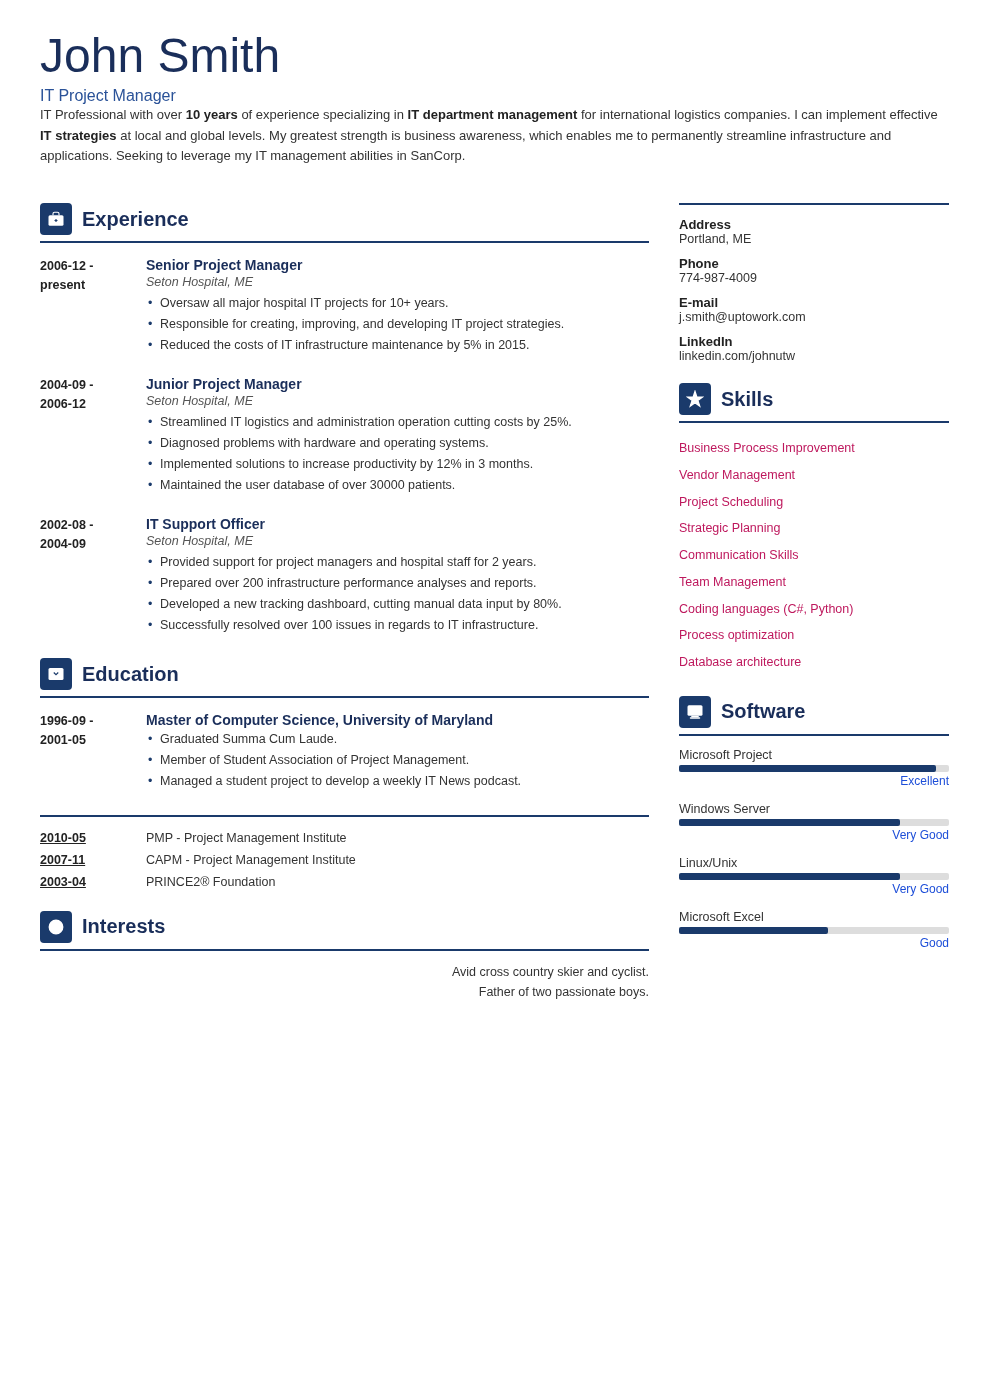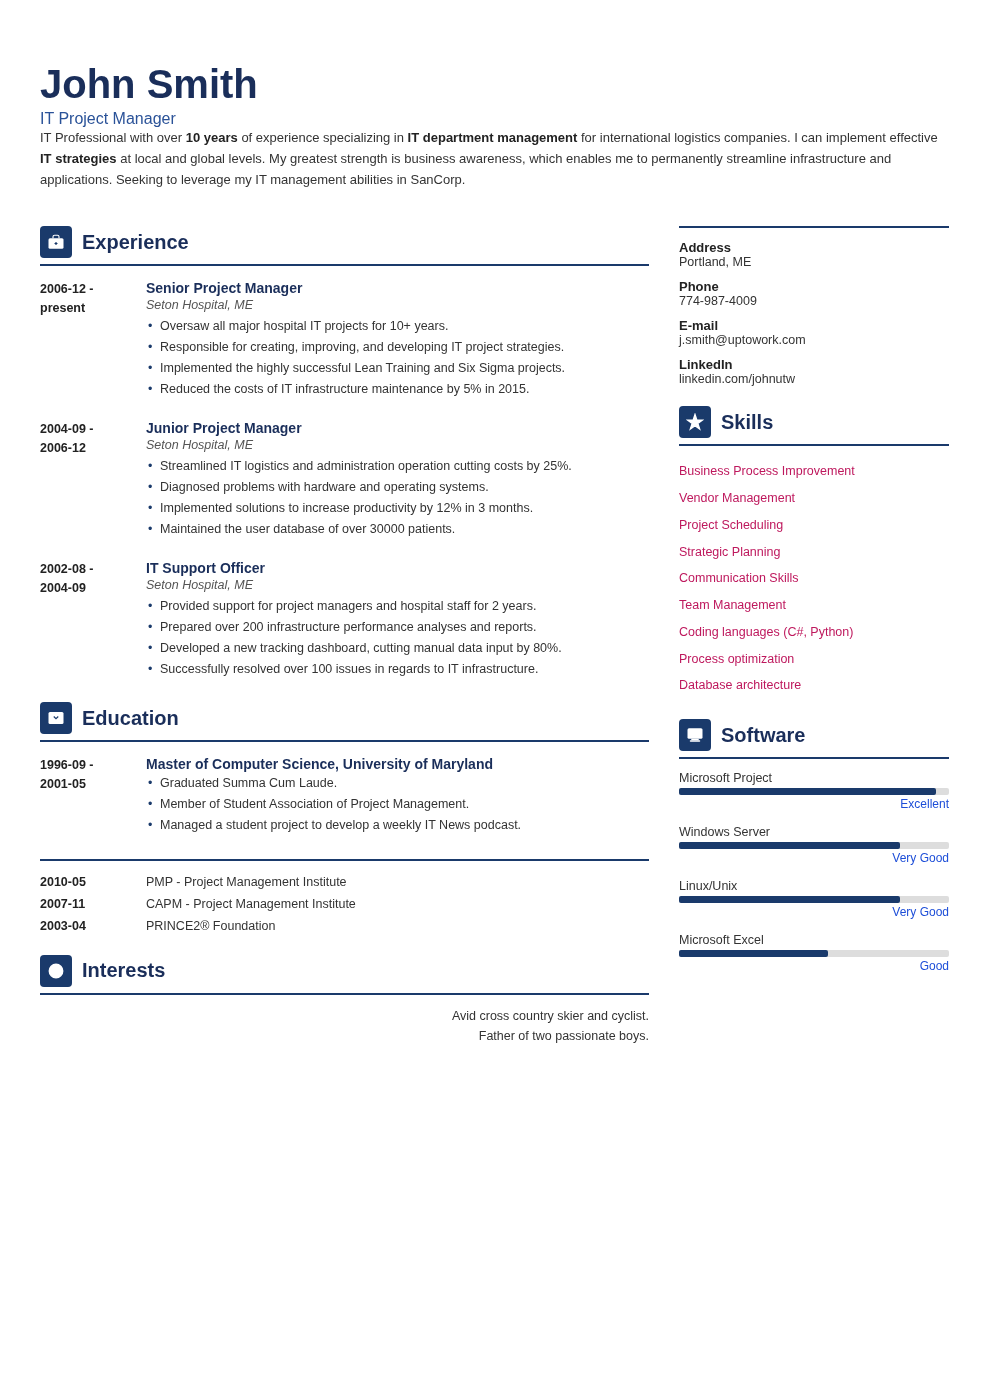--- a/index.html
+++ b/index.html
@@ -18,25 +18,24 @@
       width: 989px;
       min-height: 1399px;
       padding: 30px 40px 30px 40px;
     }
 
     
     .header {
       margin-bottom: 18px;
     }
     .header-name {
-      font-size: 40px;
-      font-weight: bold;
+      font-size: 48px;
+      font-weight: normal;
       color: #1a2e5a;
       line-height: 1.1;
-      margin-top: 32px;
     }
     .header-title {
       font-size: 16px;
       color: #2a5298;
       margin-top: 4px;
     }
     .header-summary {
       font-size: 13px;
       color: #333;
       line-height: 1.6;
@@ -152,20 +151,21 @@
       display: flex;
       gap: 16px;
       margin-bottom: 8px;
     }
     .cert-date {
       width: 90px;
       flex-shrink: 0;
       font-weight: bold;
       font-size: 12.5px;
       color: #222;
+      text-decoration: underline;
     }
     .cert-title {
       font-size: 12.5px;
       color: #333;
     }
 
     
     .interest-entry {
       display: flex;
       gap: 24px;
@@ -285,21 +285,20 @@
         <hr class="section-divider">
 
         <div class="entry">
           <div class="entry-date">2006-12 -<br>present</div>
           <div class="entry-content">
             <div class="entry-title">Senior Project Manager</div>
             <div class="entry-subtitle">Seton Hospital, ME</div>
             <ul class="entry-bullets">
               <li>Oversaw all major hospital IT projects for 10+ years.</li>
               <li>Responsible for creating, improving, and developing IT project strategies.</li>
-              <li>Implemented the highly successful Lean Training and Six Sigma projects.</li>
               <li>Reduced the costs of IT infrastructure maintenance by 5% in 2015.</li>
             </ul>
           </div>
         </div>
 
         <div class="entry">
           <div class="entry-date">2004-09 -<br>2006-12</div>
           <div class="entry-content">
             <div class="entry-title">Junior Project Manager</div>
             <div class="entry-subtitle">Seton Hospital, ME</div>

